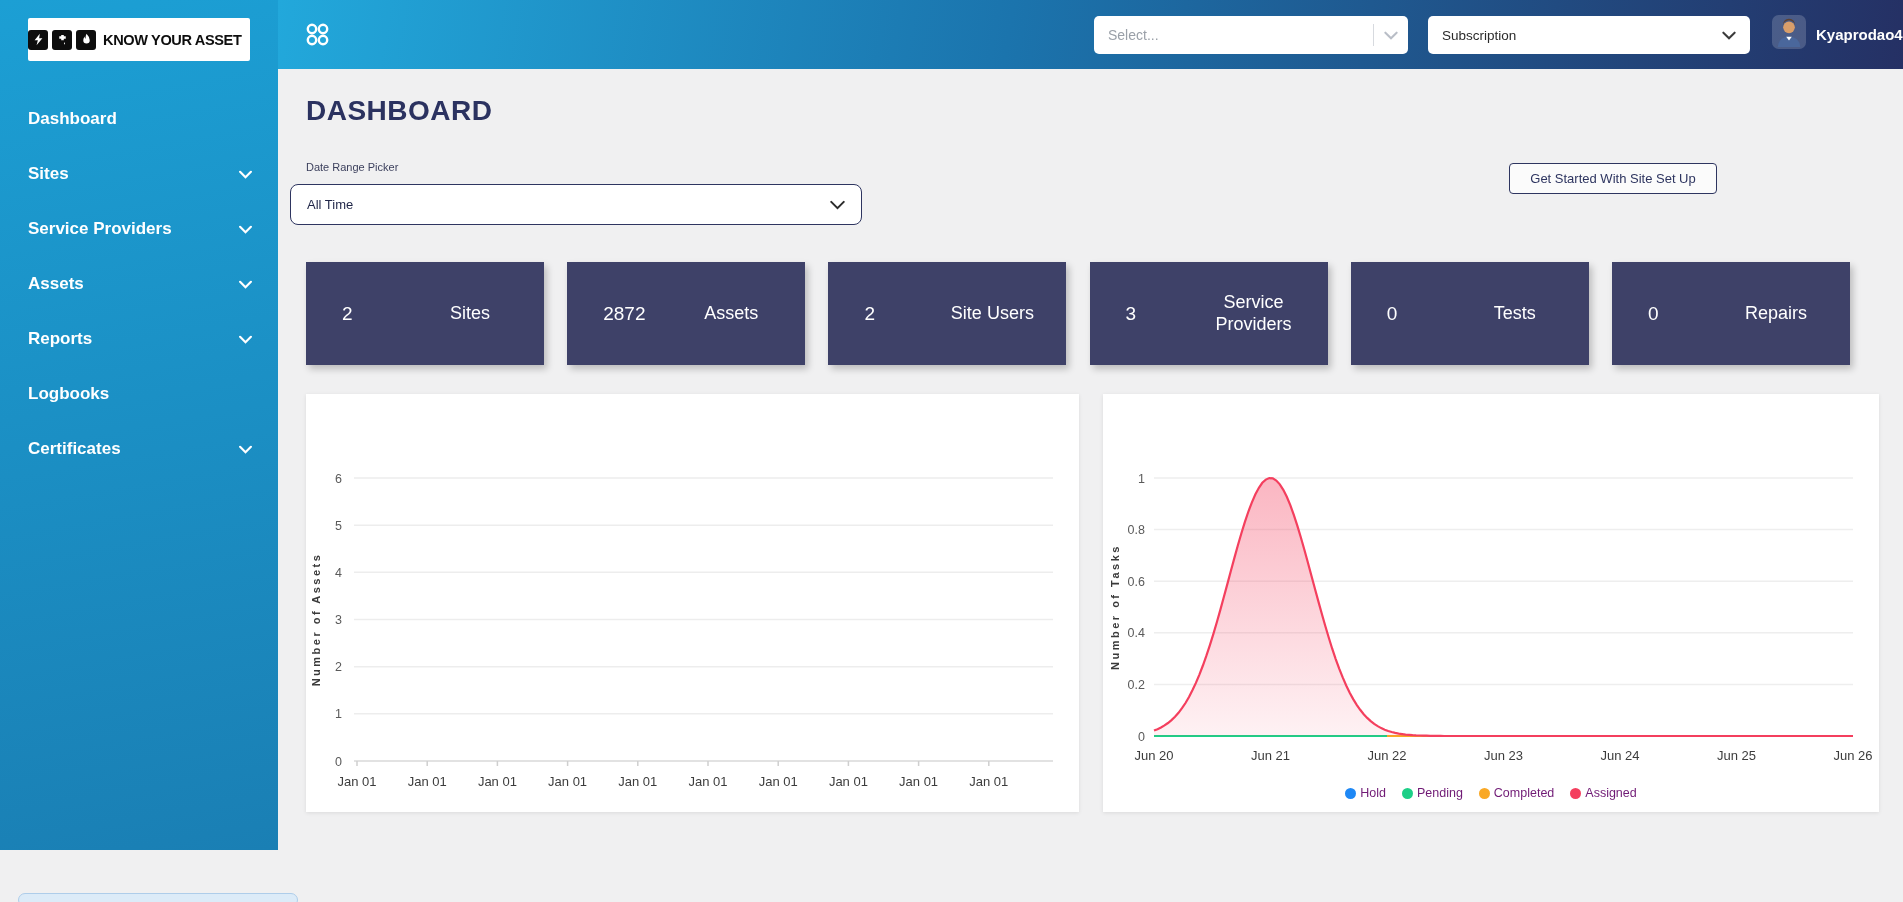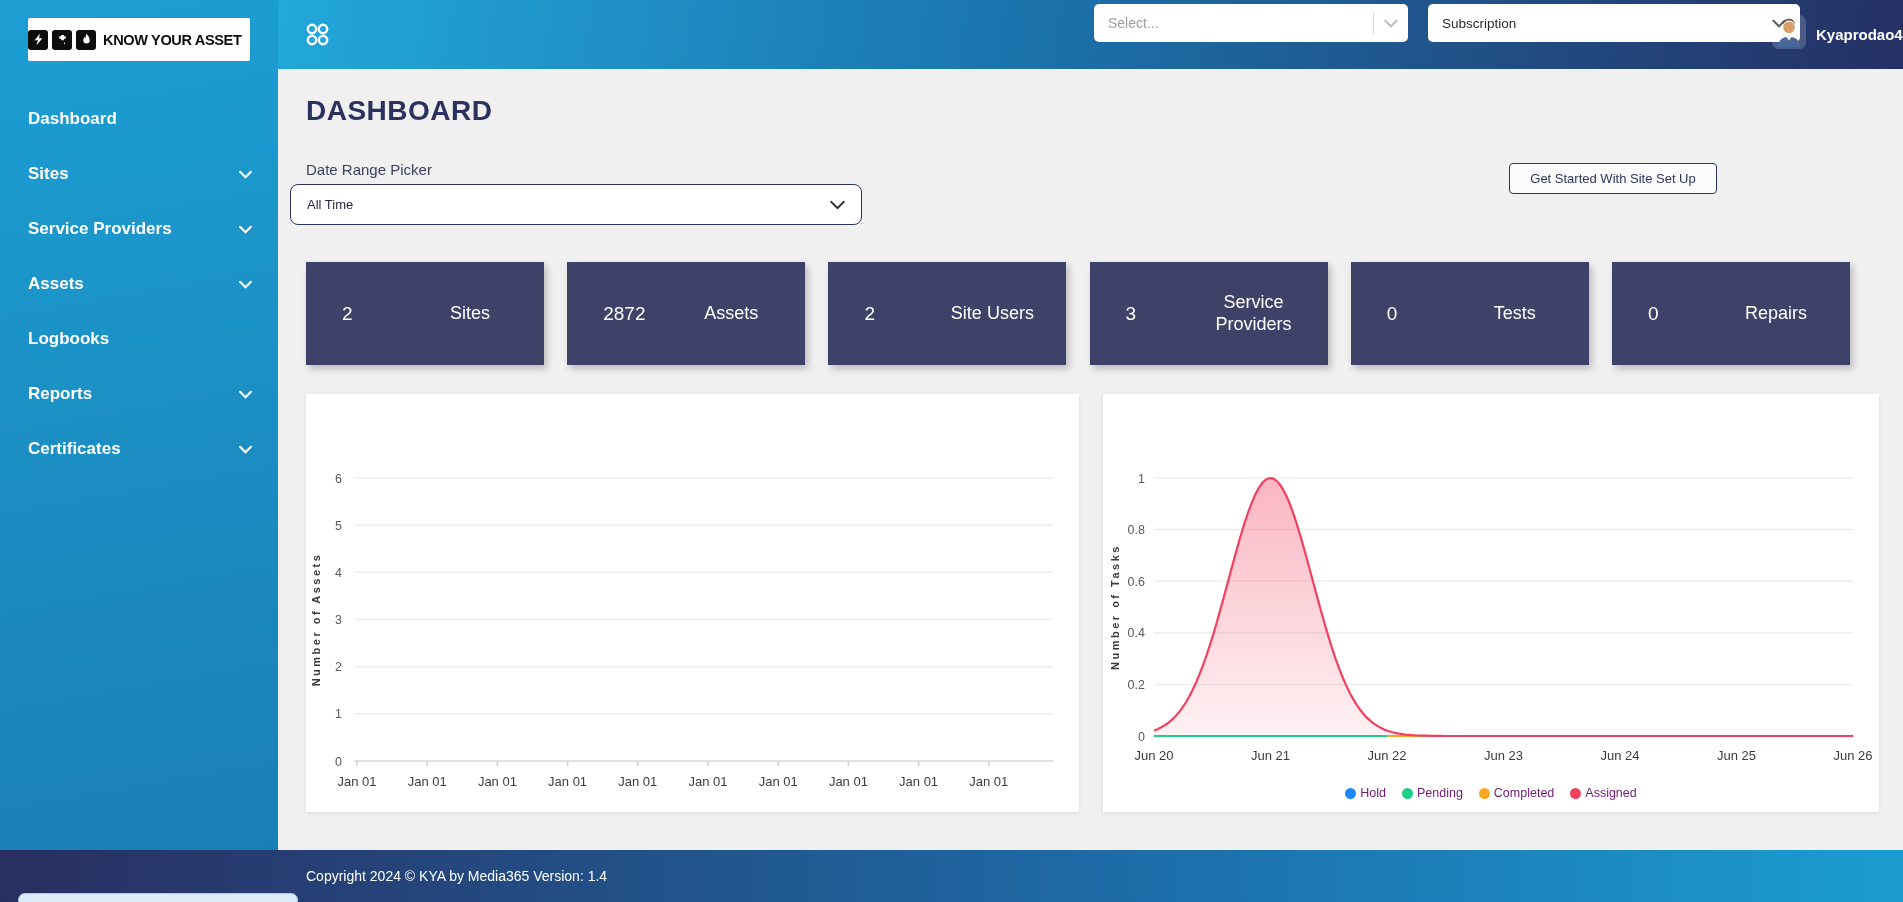--- a/index.html
+++ b/index.html
@@ -3,45 +3,45 @@
 <meta charset="utf-8">
 <style>
   html,body{margin:0;padding:0;}
   body{width:1903px;height:902px;font-family:"Liberation Sans","DejaVu Sans",sans-serif;background:#f0f0f1;}
   #app{position:relative;width:1903px;height:902px;overflow:hidden;}
 
   
   .topbar{position:absolute;left:278px;top:0;width:1625px;height:69px;
     background:linear-gradient(100deg,#22a8db 0%,#1b74ad 45%,#253064 100%);}
   .grid-btn{position:absolute;left:22px;top:18px;width:34px;height:34px;background:transparent;border:none;cursor:pointer;padding:0;}
-  .select-box{position:absolute;top:4px;height:38px;background:#fff;border-radius:5px;display:flex;align-items:center;box-sizing:border-box;cursor:pointer;}
+  .select-box{position:absolute;top:16px;height:38px;background:#fff;border-radius:5px;display:flex;align-items:center;box-sizing:border-box;cursor:pointer;}
   .site-select{left:816px;width:314px;padding:0 10px 0 14px;}
   .site-select .ph{color:#9aa0a8;font-size:14px;flex:1;}
   .site-select .divider{width:1px;height:22px;background:#d7dadf;margin-right:10px;}
-  .sub-select{left:1150px;width:372px;padding:16px 14px;}
+  .sub-select{left:1150px;width:322px;padding:16px 14px;}
   .sub-select .val{color:#2b2b2b;font-size:13.5px;flex:1;}
   .user{position:absolute;left:1494px;top:14px;height:40px;display:flex;align-items:center;gap:10px;cursor:pointer;text-align:right;}
   .user .uname{color:#fff;font-weight:700;font-size:15px;}
 
   
   .sidebar{position:absolute;left:0;top:0;width:278px;height:850px;
     background:linear-gradient(170deg,#1c9fd4 0%,#1a7fb4 100%);}
   .logo-box{position:absolute;left:28px;top:18px;width:222px;height:43px;background:#fff;border-radius:2px;
     display:flex;align-items:center;gap:4px;padding:0 0;box-sizing:border-box;cursor:pointer;}
   .logo-sq{width:20px;height:20px;background:#0d0d0d;border-radius:3px;display:flex;align-items:center;justify-content:center;flex:0 0 auto;}
   .logo-text{color:#0d0d0d;font-weight:800;font-size:15.5px;letter-spacing:-0.4px;white-space:nowrap;transform:scaleX(0.94);transform-origin:left center;margin-left:3px;}
   #side-menu{position:absolute;left:0;top:102px;width:278px;display:flex;flex-direction:column;gap:21px;}
   .side-item{display:flex;align-items:center;height:34px;padding:0 26px 0 28px;color:#fff;cursor:pointer;}
   .side-label{font-size:17px;font-weight:600;flex:1;}
   .side-chev{display:flex;align-items:center;}
 
   
   .main{position:absolute;left:278px;top:69px;right:0;bottom:52px;background:#f0f0f1;}
   .title{position:absolute;left:28px;top:26px;margin:0;font-size:28px;font-weight:600;color:#2b3260;letter-spacing:0.5px;}
-  .drp-label{position:absolute;left:28px;top:92px;font-size:15px;color:#3b3f5c;}
+  .drp-label{position:absolute;left:28px;top:92px;font-size:11px;color:#3b3f5c;}
   .drp-select{position:absolute;left:12px;top:115px;width:572px;height:41px;background:#fff;border:1px solid #2e3560;border-radius:8px;
     display:flex;align-items:center;box-sizing:border-box;padding:0 16px;cursor:pointer;}
   .drp-select .val{flex:1;font-size:13px;color:#1f2547;}
   .get-started{position:absolute;left:1231px;top:94px;width:208px;height:31px;background:#fbfbfb;border:1.5px solid #2e3560;border-radius:4px;
     font-size:13px;color:#2e3560;font-family:inherit;cursor:pointer;}
 
   .stats{position:absolute;left:28px;top:193px;width:1544px;height:103px;display:flex;justify-content:space-between;}
   .stat-card{width:238px;height:103px;background:#3e4168;box-shadow:3px 4px 7px rgba(0,0,0,0.22);
     display:flex;align-items:center;box-sizing:border-box;padding:0 12px 0 36px;color:#fff;cursor:pointer;}
   .stat-value{min-width:66px;font-size:19px;}
@@ -153,29 +153,29 @@
         </div>
         <div class="side-item">
           <span class="side-label">Assets</span>
           <span class="side-chev">
             <svg width="13" height="9" viewBox="0 0 12 8" fill="none">
               <path d="M1 1.5 L6 6.5 L11 1.5" stroke="#fff" stroke-width="2" stroke-linecap="round" fill="none"></path>
             </svg>
           </span>
         </div>
         <div class="side-item">
+          <span class="side-label">Reports</span>
+          <span class="side-chev">
+            <svg width="13" height="9" viewBox="0 0 12 8" fill="none">
+              <path d="M1 1.5 L6 6.5 L11 1.5" stroke="#fff" stroke-width="2" stroke-linecap="round" fill="none"></path>
+            </svg>
+          </span>
+        </div>
+        <div class="side-item">
           <span class="side-label">Logbooks</span>
-        </div>
-        <div class="side-item">
-          <span class="side-label">Reports</span>
-          <span class="side-chev">
-            <svg width="13" height="9" viewBox="0 0 12 8" fill="none">
-              <path d="M1 1.5 L6 6.5 L11 1.5" stroke="#fff" stroke-width="2" stroke-linecap="round" fill="none"></path>
-            </svg>
-          </span>
         </div>
         <div class="side-item">
           <span class="side-label">Certificates</span>
           <span class="side-chev">
             <svg width="13" height="9" viewBox="0 0 12 8" fill="none">
               <path d="M1 1.5 L6 6.5 L11 1.5" stroke="#fff" stroke-width="2" stroke-linecap="round" fill="none"></path>
             </svg>
           </span>
         </div>
       </nav>
@@ -309,18 +309,15 @@
             <span class="legend-label">Completed</span>
           </div>
           <div class="legend-item">
             <span class="legend-dot" style="background:#f43f5e"></span>
             <span class="legend-label">Assigned</span>
           </div>
         </div>
     </section>
   </main>
 
-  <footer class="footer">
-    <span>Copyright 2024 © KYA by Media365 Version: 1.4</span>
-  </footer>
 
   <div class="hscroll"></div>
 </div>
 
 </body></html>

